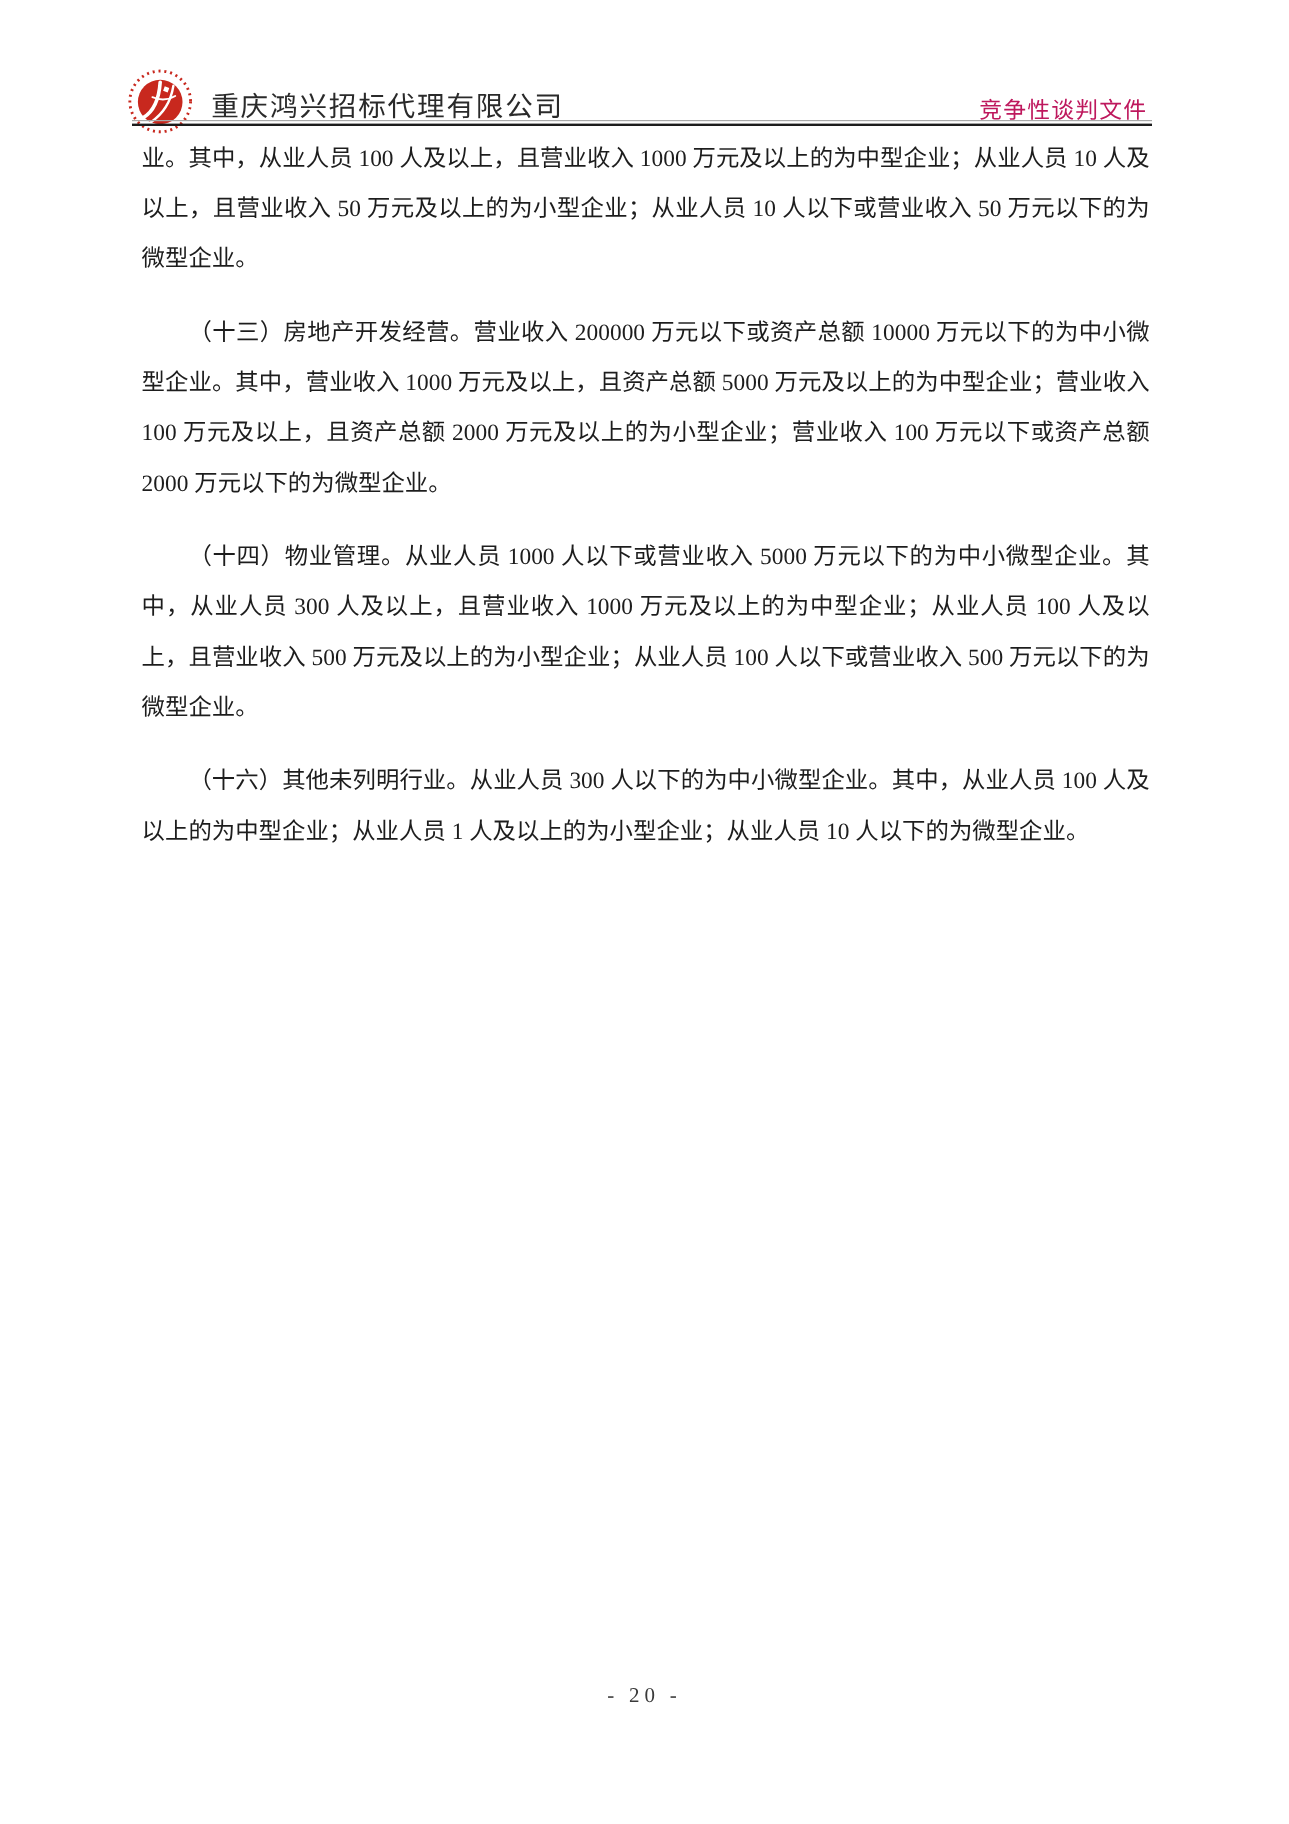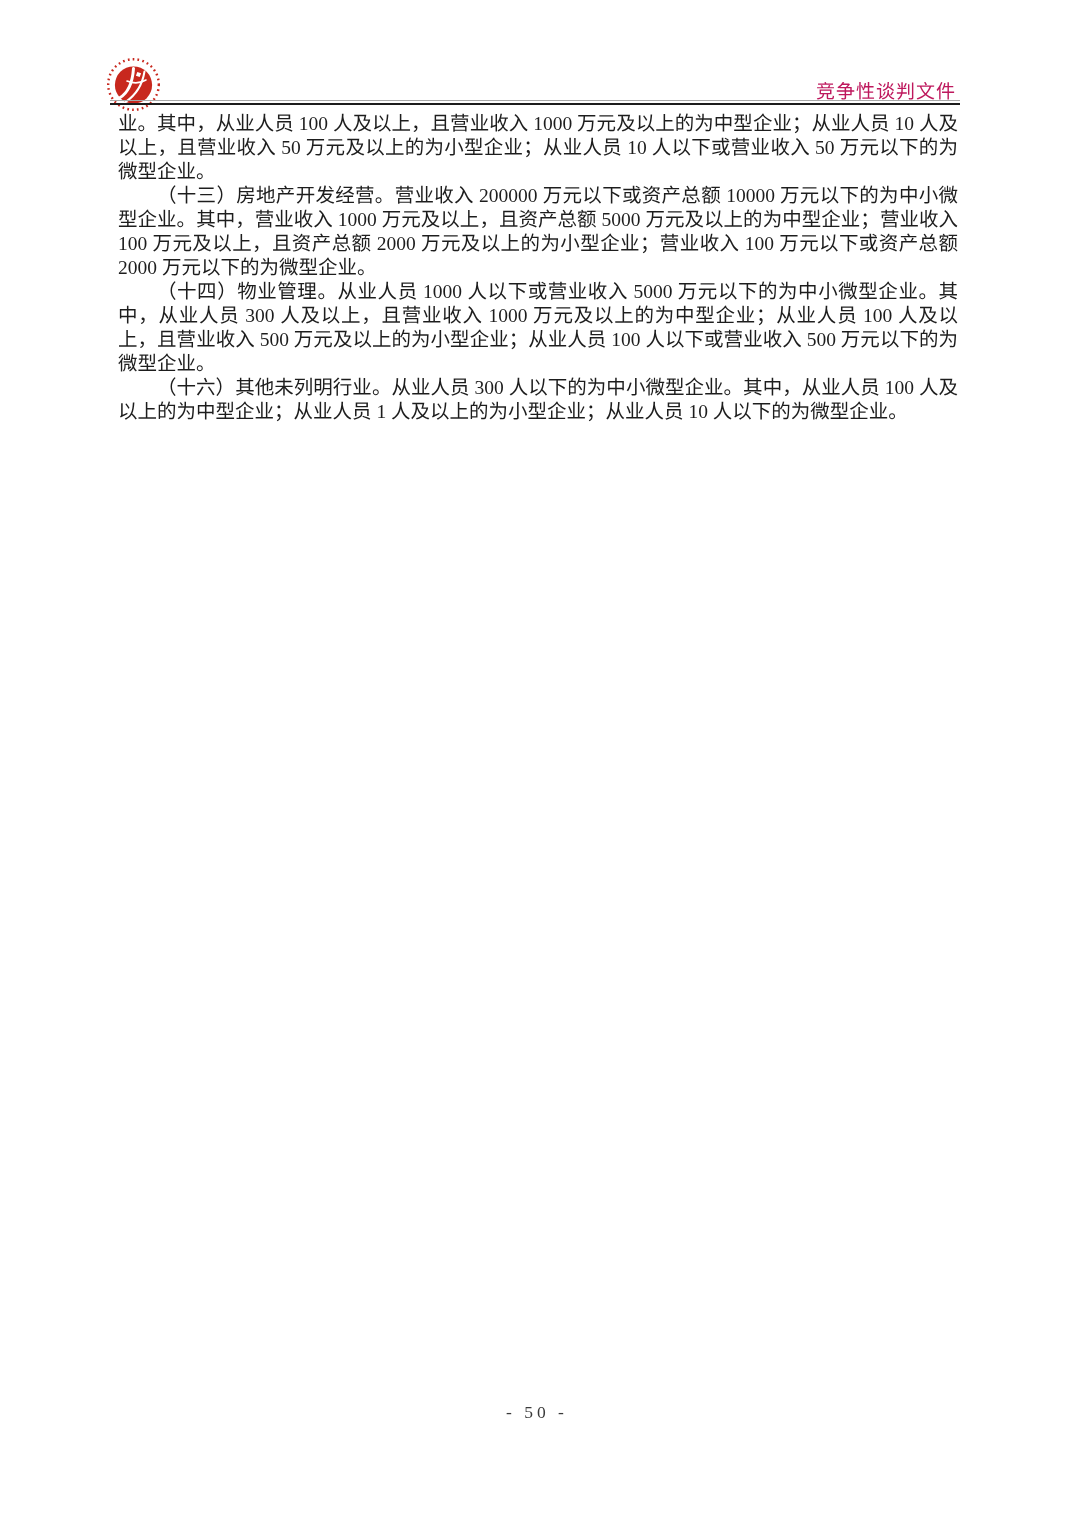--- a/index.html
+++ b/index.html
@@ -45,26 +45,26 @@
   .header-rule .thin  { height: 1px; background: #a8a8a8; }
   .header-rule .thick { height: 2px; background: #1c1c1c; margin-top: 2px; }
 
   
   .doc-body {
     position: absolute;
     left: 118px;
     right: 116px;
     top: 112px;
     font-size: 19.5px;
-    line-height: 24px;
+    line-height: 42px;
     text-align: justify;
     color: #1d1d1d;
   }
   .doc-body p { margin: 0; }
-  .doc-body p.indent { text-indent: 2em; }
+  .doc-body p.indent { text-indent: 2em; margin-top: 19px; }
 
   
   .footer {
     position: absolute;
     left: 0;
     right: 0;
     top: 1402px;
     text-align: center;
     font-size: 17.5px;
     letter-spacing: 4px;
@@ -84,31 +84,32 @@
 
         <circle cx="27.5" cy="28" r="18.6" fill="#c8281e"></circle>
 
         <path d="M13.5 41 C 22 36, 26.5 26, 27.5 11.5" stroke="#ffffff" stroke-width="3" fill="none" stroke-linecap="round"></path>
         <path d="M19.5 45 C 30 38, 36.5 27, 38.5 14.5" stroke="#ffffff" stroke-width="2" fill="none" stroke-linecap="round"></path>
         <path d="M21 24 C 27 26.5, 34 26.5, 40 23" stroke="#ffffff" stroke-width="1.6" fill="none" stroke-linecap="round"></path>
 
         <rect x="30.5" y="15.5" width="4" height="4" fill="#ffffff" transform="rotate(20 32.5 17.5)"></rect>
       </svg>
     </div>
+    <div class="company-name">重庆鸿兴招标代理有限公司</div>
     <div class="doc-type">竞争性谈判文件</div>
     <div class="header-rule">
       <div class="thin"></div>
       <div class="thick"></div>
     </div>
   </header>
 
   <main class="doc-body">
     <p>业。其中，从业人员 100 人及以上，且营业收入 1000 万元及以上的为中型企业；从业人员 10 人及以上，且营业收入 50 万元及以上的为小型企业；从业人员 10 人以下或营业收入 50 万元以下的为微型企业。</p>
     <p class="indent">（十三）房地产开发经营。营业收入 200000 万元以下或资产总额 10000 万元以下的为中小微型企业。其中，营业收入 1000 万元及以上，且资产总额 5000 万元及以上的为中型企业；营业收入 100 万元及以上，且资产总额 2000 万元及以上的为小型企业；营业收入 100 万元以下或资产总额 2000 万元以下的为微型企业。</p>
     <p class="indent">（十四）物业管理。从业人员 1000 人以下或营业收入 5000 万元以下的为中小微型企业。其中，从业人员 300 人及以上，且营业收入 1000 万元及以上的为中型企业；从业人员 100 人及以上，且营业收入 500 万元及以上的为小型企业；从业人员 100 人以下或营业收入 500 万元以下的为微型企业。</p>
     <p class="indent">（十六）其他未列明行业。从业人员 300 人以下的为中小微型企业。其中，从业人员 100 人及以上的为中型企业；从业人员 1 人及以上的为小型企业；从业人员 10 人以下的为微型企业。</p>
   </main>
 
   <footer class="footer">
-    <span>-  50  -</span>
+    <span>-  20  -</span>
   </footer>
 
 </div>
 
 </body></html>

